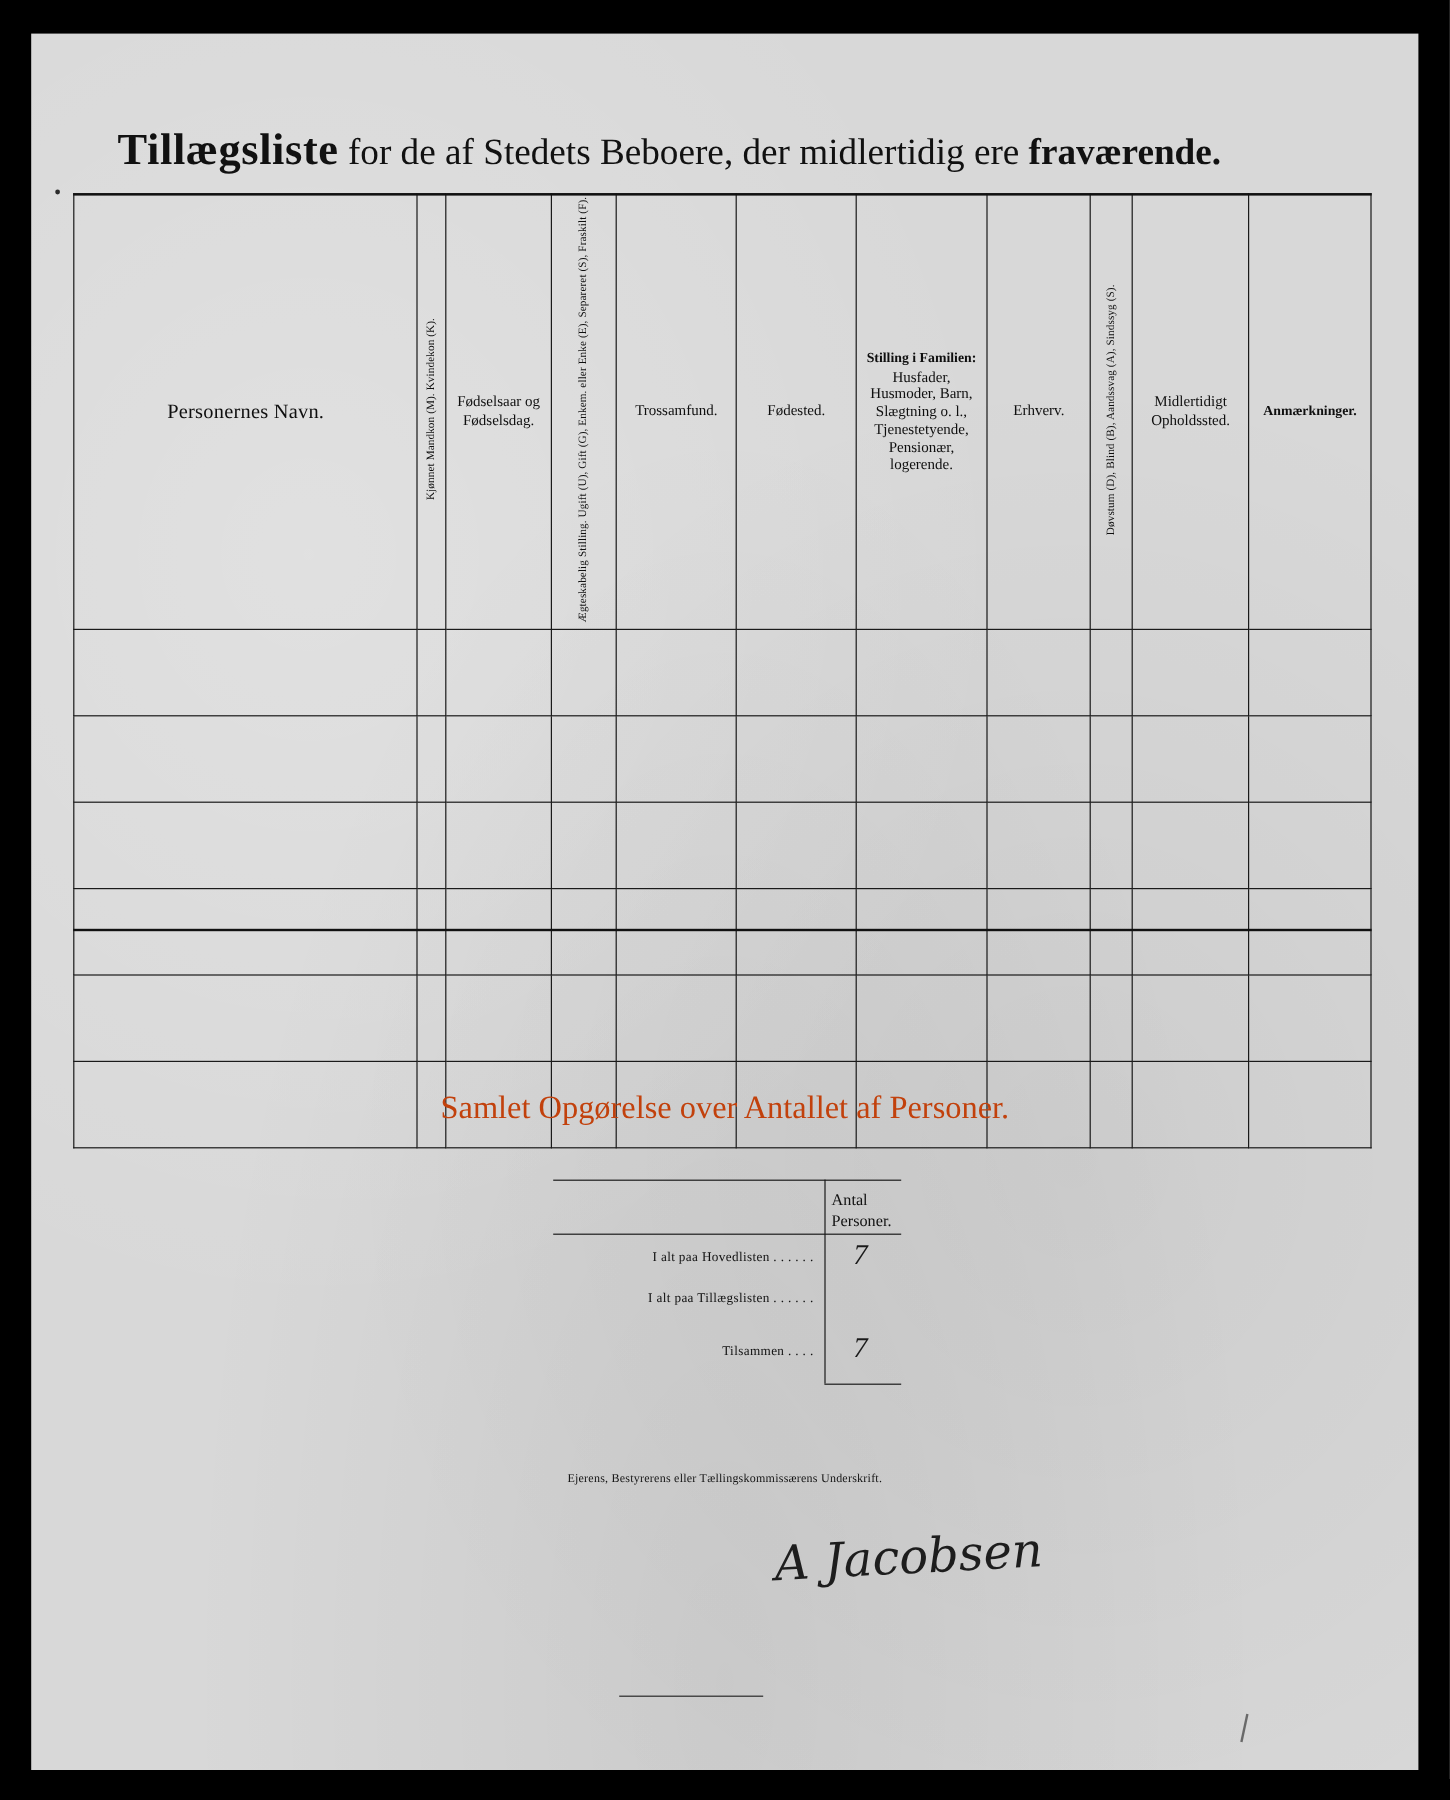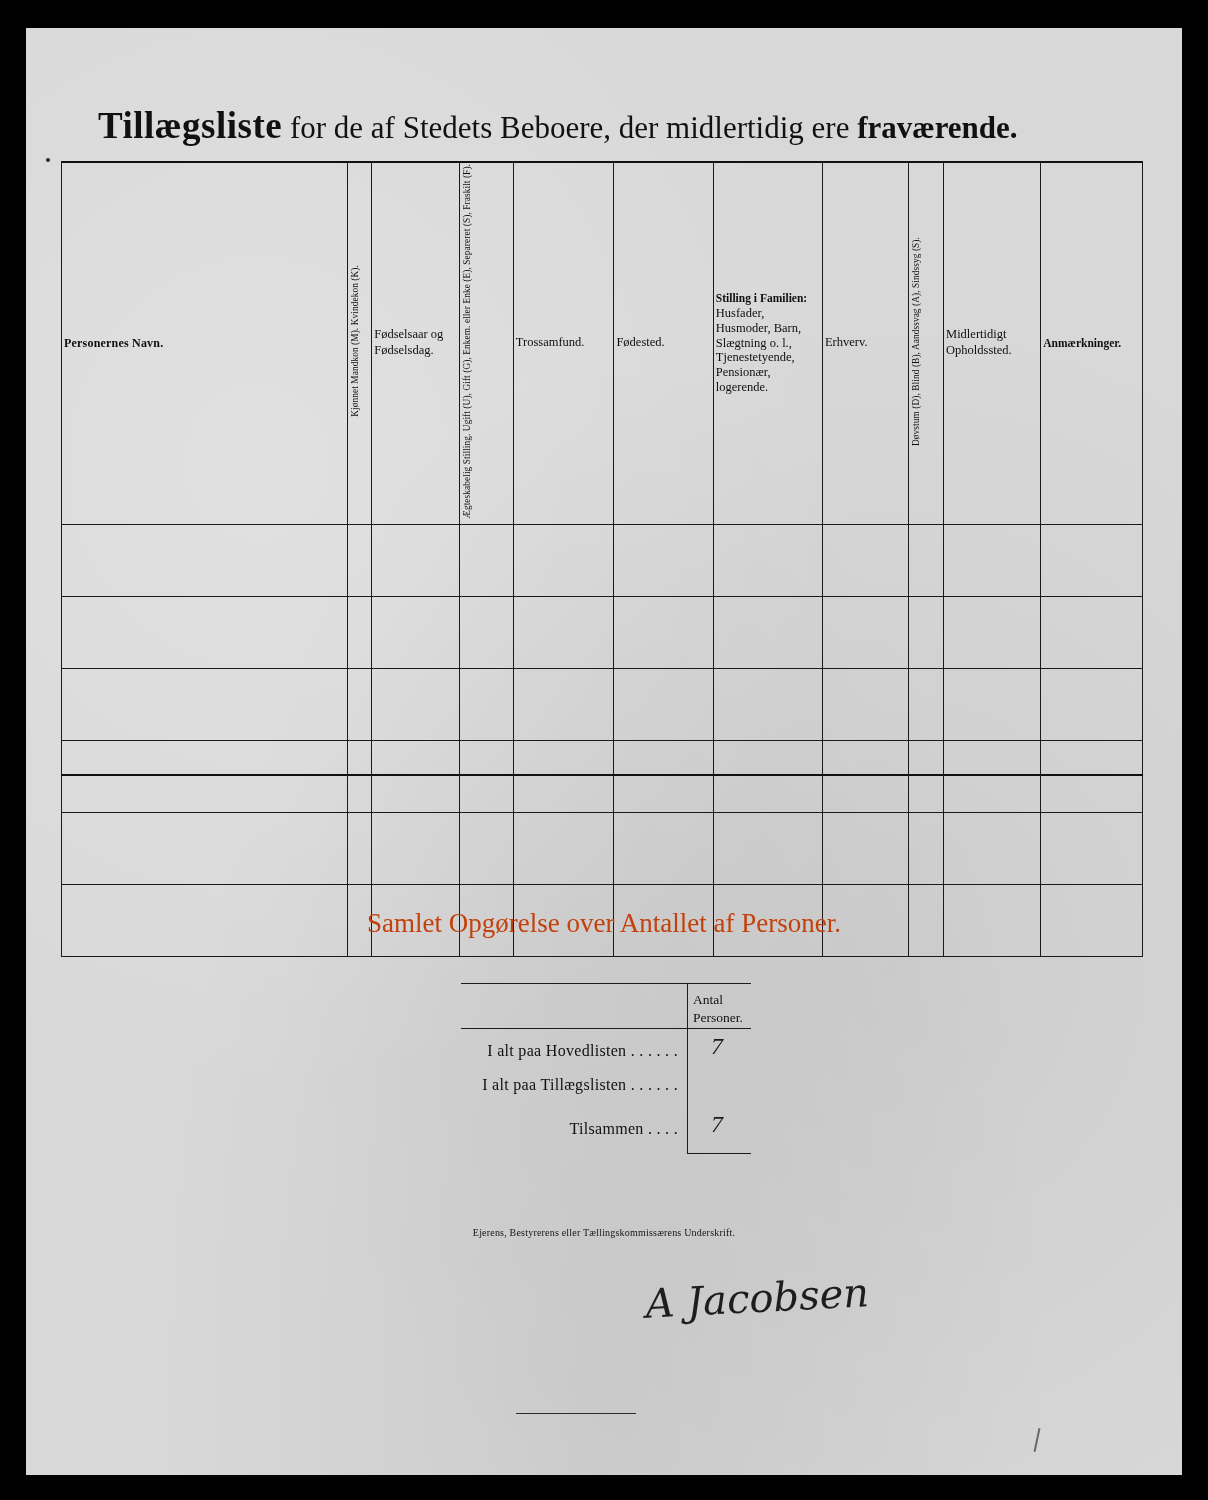--- a/index.html
+++ b/index.html
@@ -78,36 +78,36 @@
     padding: 0;
     vertical-align: middle;
     background: transparent;
   }
   table.grid thead th {
     height: 158px;
     font-weight: normal;
     font-size: 12.5px;
     line-height: 1.18;
     color: #0f0f0f;
-    text-align: left;
+    text-align: center;
     padding: 2px 2px;
   }
   .outer-top, .outer-bottom {
     position: absolute;
     left: 0;
     width: 100%;
     height: 0;
     border-top: 2px solid #111;
   }
   .outer-top { top: 0; }
   .outer-bottom { bottom: 0; }
 
   .hdr-name {
-    font-size: 12px;
-    font-weight: bold;
+    font-size: 17px;
+    font-weight: normal;
     letter-spacing: 0.2px;
   }
   .vert {
     writing-mode: vertical-rl;
     transform: rotate(180deg);
     display: inline-block;
     font-size: 10.5px;
     line-height: 1.12;
     letter-spacing: 0.1px;
     white-space: nowrap;
@@ -166,21 +166,21 @@
     font-size: 13.5px;
     line-height: 1.3;
     text-align: left;
     color: #111;
   }
   .sum-row {
     position: absolute;
     left: 0;
     width: 226px;
     text-align: right;
-    font-size: 16px;
+    font-size: 11px;
     color: #111;
     padding-right: 9px;
     box-sizing: border-box;
     letter-spacing: 0.3px;
   }
   .sum-row.r1 { top: 59px; }
   .sum-row.r2 { top: 93px; }
   .sum-row.r3 { top: 137px; }
   .sum-val {
     position: absolute;

